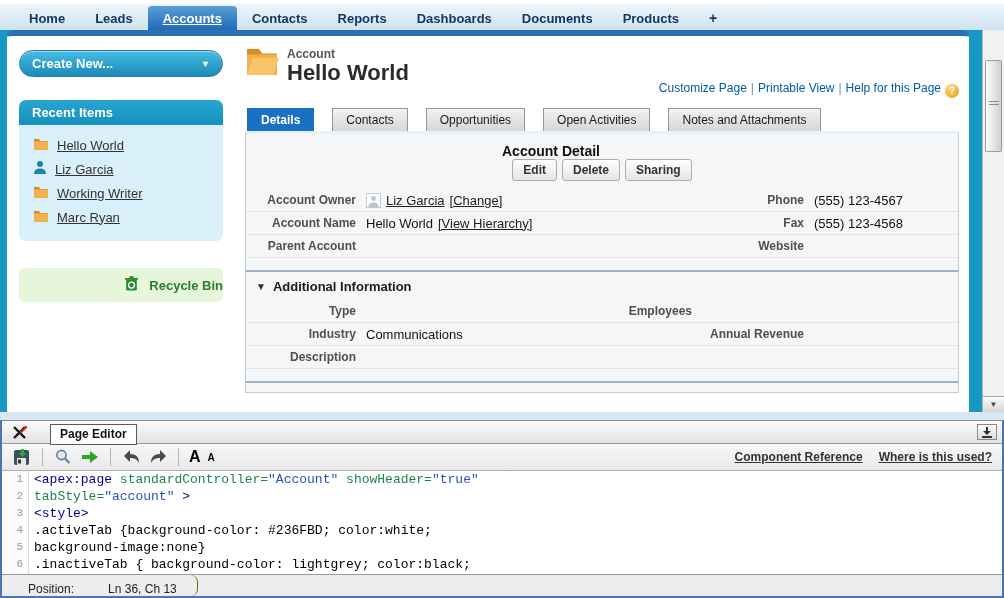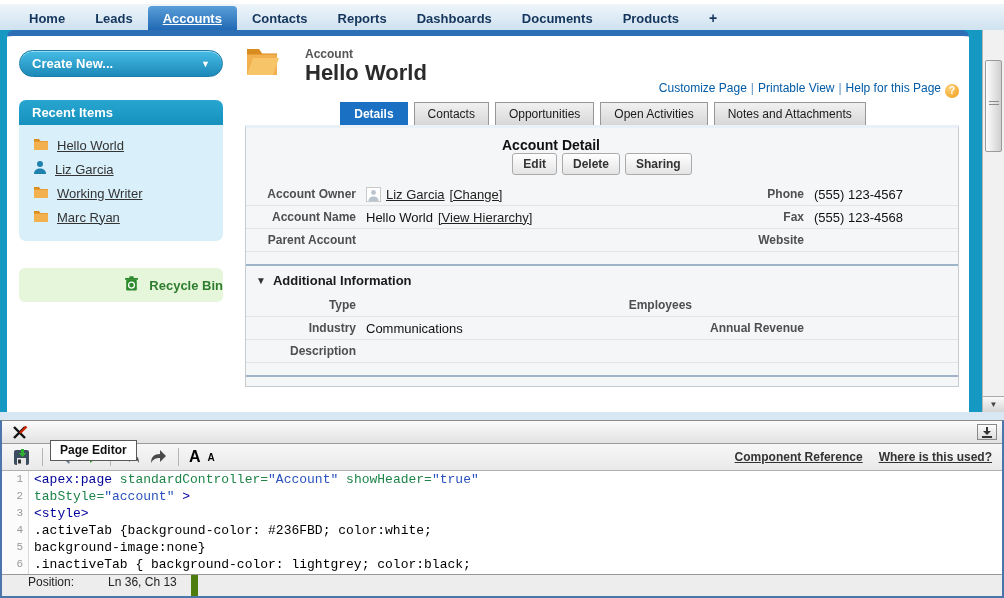--- a/index.html
+++ b/index.html
@@ -32,29 +32,29 @@
   .recent-box { margin-top:23px; }
   .recent-header { background:linear-gradient(#27a6d0,#1690bd); color:#fff; font-weight:bold; font-size:13px; padding:5px 0 5px 13px; border-radius:7px 7px 0 0; }
   .recent-list { background:#d9effa; border-radius:0 0 7px 7px; padding:8px 0 12px; }
   .recent-item { display:flex; align-items:center; gap:8px; padding:3px 0 3px 14px; }
   .recent-item a { font-size:13px; color:#333; text-decoration:underline; cursor:pointer; }
   .recycle { margin-top:27px; background:#e5f6da; border-radius:6px; height:34px; display:flex; align-items:center; gap:9px; padding-left:13px;justify-content:flex-end; }
   .recycle span.lbl { font-size:13px; font-weight:bold; color:#2f7d2f; }
 
   
   .main { flex:1; padding:9px 10px 0 12px; overflow:hidden; }
-  .acct-header { display:flex; gap:26px; align-items:flex-start; }
+  .acct-header { display:flex; gap:8px; align-items:flex-start; }
   .entity { font-size:12px; font-weight:bold; color:#555; margin-top:2px; }
   .acct-title { font-size:22px; font-weight:bold; color:#2b2b2b; line-height:24px; }
   .top-links { text-align:right; font-size:12px; color:#015ba7; margin-top:-4px; }
   .top-links a { color:#015ba7; text-decoration:none; cursor:pointer;text-align:right; }
   .top-links .sep { color:#5b8fbf; margin:0 4px; }
   .help-icon { display:inline-block; width:14px; height:14px; border-radius:50%; background:radial-gradient(circle at 35% 30%,#ffd27a,#f09b13); color:#fff; font-weight:bold; font-size:10px; text-align:center; line-height:14px; vertical-align:-2px; margin-left:4px; cursor:pointer; }
 
-  .detail-tabs { margin-top:4px; display:flex; gap:6px; padding-left:2px;justify-content:center; }
+  .detail-tabs { margin-top:10px; display:flex; gap:18px; padding-left:2px; }
   .dtab { font-size:12px; padding:4px 13px; background:linear-gradient(#f1f1f1,#d7d7d7); border:1px solid #979797; border-bottom:none; color:#1a1a1a; cursor:pointer; }
   .dtab.active { background:#1a70c2; color:#fff; font-weight:bold; border-color:#1a70c2; }
 
   .detail-box { border:1px solid #c6cbcf; background:#f5f6f7; height:262px; overflow:hidden; border-top:3px solid #e9f0f7; }
   .detail-header { display:flex; align-items:center; padding:9px 14px 8px;flex-direction:column; }
   .detail-header .dh-title { font-size:14px; font-weight:bold; color:#111; width:200px; }
   .btns { display:flex; gap:5px; }
   .btn { font-size:12px; font-weight:bold; color:#333; background:linear-gradient(#fff,#e4e4e4); border:1px solid #ababab; border-radius:3px; padding:3px 10px; cursor:pointer; }
 
   .drow { display:grid; grid-template-columns:120px 336px 112px 1fr; align-items:center; min-height:23px; border-bottom:1px solid #e3e3e5; }
@@ -67,38 +67,38 @@
   .sec-header { display:flex; align-items:center; gap:7px; padding:7px 0 6px 10px; font-size:13px; font-weight:bold; color:#1a1a1a; }
   .sec-header .tri { font-size:10px; color:#333; cursor:pointer; }
 
   
   .mid-strip { height:8px; background:#d9e7f4; }
 
   
   .page-editor { height:178px; display:flex; flex-direction:column; border:2px solid #4a76ab; border-top:1px solid #8a8a8a; }
   .pe-titlebar { height:23px; flex:none; background:linear-gradient(#fbfbfb,#e2e2e2); border-bottom:1px solid #9a9a9a; display:flex; align-items:center; }
   .pe-close { margin:0 0 0 9px; cursor:pointer; display:flex; }
-  .pe-tab { margin-left:20px; background:#fff; border:1px solid #5a5a5a; padding:2px 9px 3px; font-size:12px; font-weight:bold; color:#111; position:relative; top:18px; cursor:pointer; }
+  .pe-tab { margin-left:20px; background:#fff; border:1px solid #5a5a5a; padding:2px 9px 3px; font-size:12px; font-weight:bold; color:#111; position:relative; top:2px; cursor:pointer; }
   .pe-dock { margin-left:auto; margin-right:5px; width:20px; height:16px; background:linear-gradient(#fcfcfc,#dcdcdc); border:1px solid #8a8a8a; display:flex; align-items:center; justify-content:center; cursor:pointer; }
   .pe-toolbar { height:27px; flex:none; background:linear-gradient(#f7f7f7,#e9e9e9); border-bottom:1px solid #aeaeae; display:flex; align-items:center; gap:7px; padding:0 10px; }
   .tb-sep { width:1px; height:18px; background:#b5b5b5; margin:0 3px; }
   .tb-icon { display:flex; align-items:center; justify-content:center; width:20px; height:20px; cursor:pointer; }
   .tb-A { font-weight:bold; color:#000; cursor:pointer; }
   .pe-links { margin-left:auto; display:flex; gap:16px; }
   .pe-links a { font-size:12px; font-weight:bold; color:#333; text-decoration:underline; cursor:pointer; }
   .pe-code { flex:1; overflow:hidden; background:linear-gradient(to right,#fbfbfb 0,#fbfbfb 26px,#d9d9d9 26px,#d9d9d9 27px,#ffffff 27px); font-family:"Liberation Mono","DejaVu Sans Mono",monospace; font-size:13px; line-height:17px; }
   .code-line { display:flex; }
   .gutter-num { width:26px; flex:none; text-align:right; padding-right:5px; color:#999; font-size:11px; line-height:17px; }
   .code-text { padding-left:6px; white-space:pre; color:#000; }
   .tok-tag { color:#000099; }
   .tok-attr { color:#1e8449; }
   .tok-val { color:#2a52be; }
   .tok-plain { color:#000; }
   .pe-status { height:22px; flex:none; background:#ededed; border-top:1px solid #999; display:flex; align-items:center; font-size:12px; color:#222; }
-  .st-cell { display:flex; align-items:flex-start; height:100%; border-right:7px solid #4d7c0f; }
+  .st-cell { display:flex; align-items:flex-end; height:100%; border-right:1px solid #4d7c0f;border-radius:7px; }
   .st-cell .lab { padding-left:26px; }
   .st-cell .val { margin-left:34px; }
   .st-c1 { width:196px; }
   .st-c2 { width:184px; }
 </style>
 </head>
 <body>
 
 <div class="screen">
 

